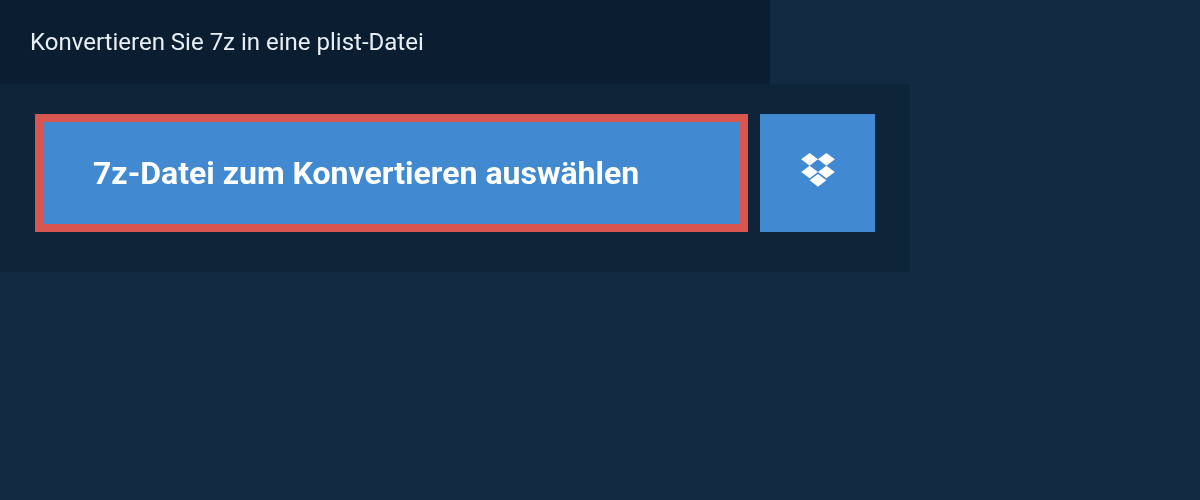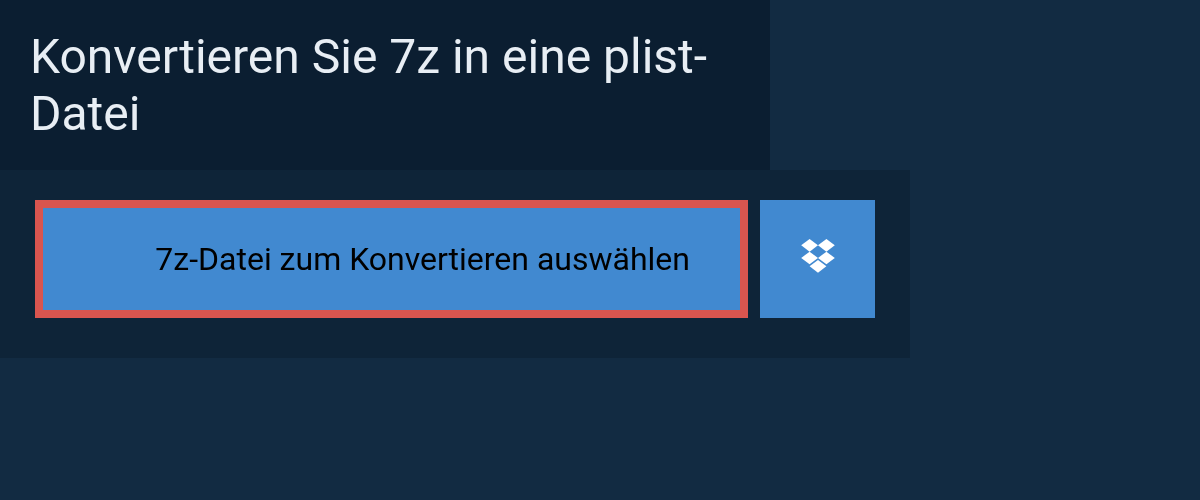--- a/index.html
+++ b/index.html
@@ -14,44 +14,44 @@
       font-family: -apple-system, BlinkMacSystemFont, "Segoe UI", Roboto, Helvetica, Arial, sans-serif;
       overflow: hidden;
     }
     .header-bar {
       background-color: #0b1e31;
       padding: 28px 30px;
       width: 770px;
     }
     .header-title {
       color: #e8eef4;
-      font-size: 48px;
+      font-size: 24px;
       font-weight: 400;
     }
     .content-area {
       background-color: #0e2438;
       width: 910px;
       padding: 30px 35px 40px 35px;
     }
     .button-row {
       display: flex;
       gap: 12px;
       align-items: stretch;
     }
     .select-file-button {
       background-color: #4189d0;
       border: 8px solid #d9554f;
-      color: #000000;
+      color: #ffffff;
       font-size: 32px;
-      font-weight: 400;
+      font-weight: 700;
       padding: 32px 50px;
       cursor: pointer;
       display: flex;
       align-items: center;
-      justify-content: flex-end;
+      justify-content: flex-start;
       flex: 1;
     }
     .dropbox-button {
       background-color: #4189d0;
       width: 115px;
       display: flex;
       align-items: center;
       justify-content: center;
       cursor: pointer;
     }

